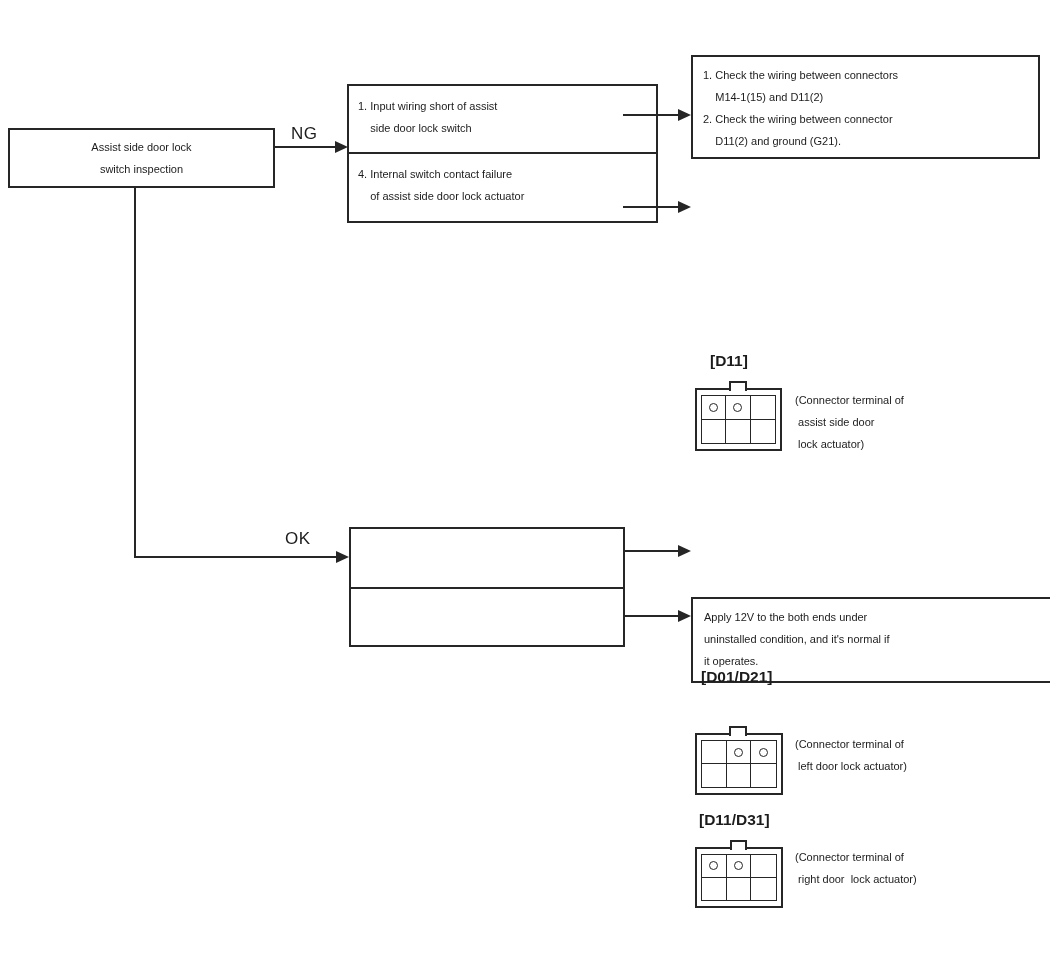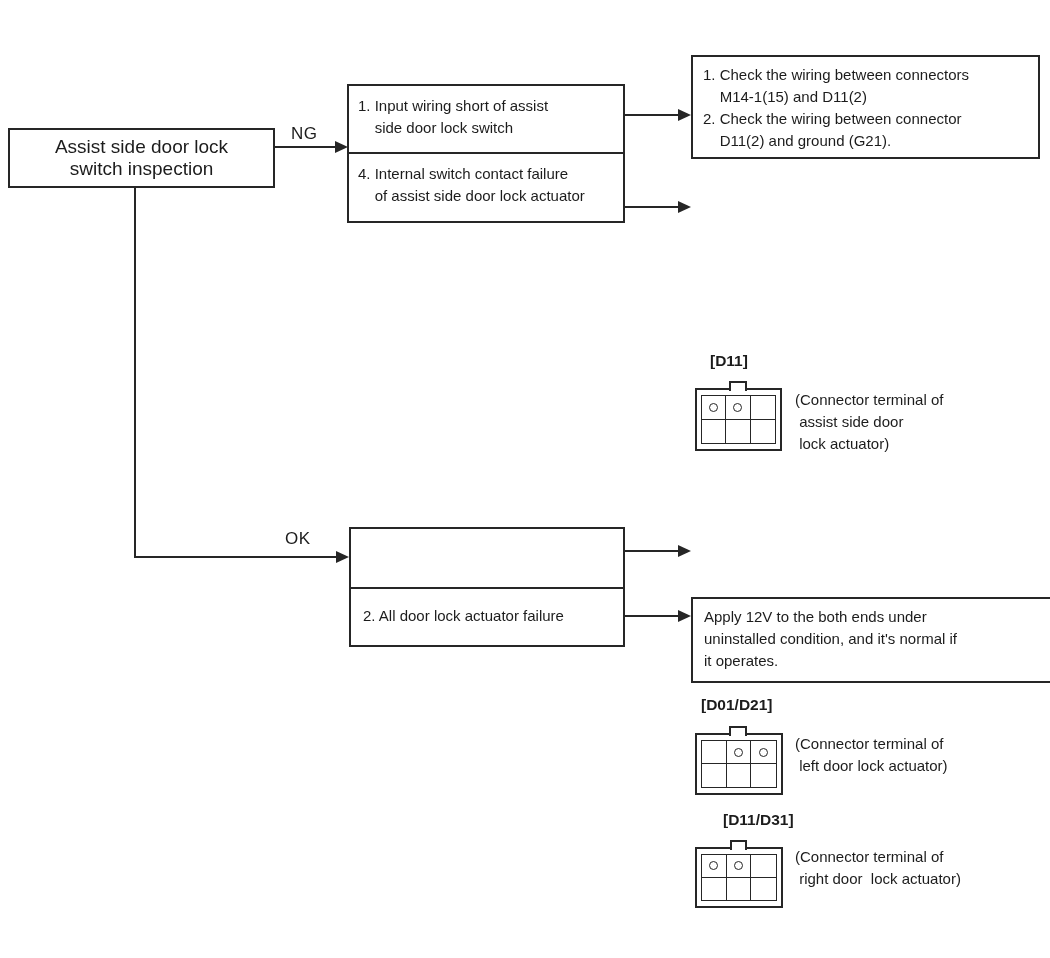--- a/index.html
+++ b/index.html
@@ -1,23 +1,23 @@
 <!DOCTYPE html>
 <html><head>
 <meta charset="utf-8">
 <style>
   html,body { margin:0; padding:0; background:#ffffff; }
   .canvas {
     position:relative; width:1050px; height:958px; background:#ffffff;
     font-family:"Liberation Sans", sans-serif; color:#1c1c1c; overflow:hidden;
   }
   .box { position:absolute; border:2px solid #262626; background:#ffffff; box-sizing:border-box; }
-  .txt { position:absolute; white-space:pre; font-size:15px; line-height:22px; color:#1c1c1c; }
+  .txt { position:absolute; white-space:pre; font-size:11px; line-height:22px; color:#1c1c1c; }
   .center-txt { display:flex; align-items:center; justify-content:center; text-align:center;
-    font-size:19px; line-height:22px; }
+    font-size:11px; line-height:22px; }
   .center-txt span { white-space:pre; }
   .hline, .vline { position:absolute; background:#262626; }
   .ah { position:absolute; width:0; height:0;
     border-top:6px solid transparent; border-bottom:6px solid transparent;
     border-left:13px solid #262626; }
   .blabel { position:absolute; font-weight:normal; font-size:17px; letter-spacing:0.5px; }
   .divider { position:absolute; left:0; right:0; height:2px; background:#262626; }
   .conn-id { position:absolute; font-weight:bold; font-size:15.5px; }
   .conn-body { position:absolute; border:2.5px solid #262626; background:#ffffff; box-sizing:border-box; }
   .conn-tab { position:absolute; border:2px solid #262626; border-bottom:none; background:#ffffff; box-sizing:border-box; }
@@ -38,21 +38,21 @@
 
   <div class="box center-txt" style="left:8px;top:128px;width:267px;height:60px">
     <span>Assist side door lock
 switch inspection</span>
   </div>
 
   <div class="blabel" style="left:291px;top:124px">NG</div>
   <div class="hline" style="left:275px;top:146px;width:62px;height:2px"></div>
   <div class="ah" style="left:335px;top:141px"></div>
 
-  <div class="box" style="left:347px;top:84px;width:278px;height:139px">
+  <div class="box" style="left:347px;top:84px;width:311px;height:139px">
     <div class="divider" style="top:66px"></div>
     <div class="txt" style="left:9px;top:9px">1. Input wiring short of assist
     side door lock switch</div>
     <div class="txt" style="left:9px;top:77px">4. Internal switch contact failure
     of assist side door lock actuator</div>
   </div>
 
   <div class="hline" style="left:623px;top:114px;width:56px;height:2px"></div>
   <div class="ah" style="left:678px;top:109px"></div>
   <div class="hline" style="left:623px;top:206px;width:56px;height:2px"></div>
@@ -85,54 +85,53 @@
  assist side door
  lock actuator)</div>
 
   <div class="vline" style="left:134px;top:188px;width:2px;height:370px"></div>
   <div class="hline" style="left:134px;top:556px;width:204px;height:2px"></div>
   <div class="ah" style="left:336px;top:551px"></div>
   <div class="blabel" style="left:285px;top:529px">OK</div>
 
   <div class="box" style="left:349px;top:527px;width:276px;height:120px">
     <div class="divider" style="top:58px"></div>
-    <div class="txt" style="left:12px;top:76px">2. All door lock actuator failure</div>
   </div>
 
   <div class="hline" style="left:625px;top:550px;width:54px;height:2px"></div>
   <div class="ah" style="left:678px;top:545px"></div>
   <div class="hline" style="left:625px;top:615px;width:54px;height:2px"></div>
   <div class="ah" style="left:678px;top:610px"></div>
 
   <div class="box" style="left:691px;top:597px;width:385px;height:86px">
     <div class="txt" style="left:11px;top:7px">Apply 12V to the both ends under
 uninstalled condition, and it's normal if
 it operates.</div>
   </div>
 
-  <div class="conn-id" style="left:701px;top:696px">[D01/D21]</div>
+  <div class="conn-id" style="left:701px;top:668px">[D01/D21]</div>
   <div class="conn-body" style="left:695px;top:733px;width:88px;height:62px">
     <div class="conn-grid">
       <div class="ccell"></div>
       <div class="ccell">
           <span class="pin"></span>
         </div>
       <div class="ccell">
           <span class="pin"></span>
         </div>
       <div class="ccell"></div>
       <div class="ccell"></div>
       <div class="ccell"></div>
     </div>
   </div>
   <div class="conn-tab" style="left:729px;top:726px;width:18px;height:10px"></div>
   <div class="txt" style="left:795px;top:733px">(Connector terminal of
  left door lock actuator)</div>
 
-  <div class="conn-id" style="left:723px;top:811px">[D11/D31]</div>
+  <div class="conn-id" style="left:699px;top:811px">[D11/D31]</div>
   <div class="conn-body" style="left:695px;top:847px;width:88px;height:61px">
     <div class="conn-grid">
       <div class="ccell">
           <span class="pin"></span>
         </div>
       <div class="ccell">
           <span class="pin"></span>
         </div>
       <div class="ccell"></div>
       <div class="ccell"></div>

